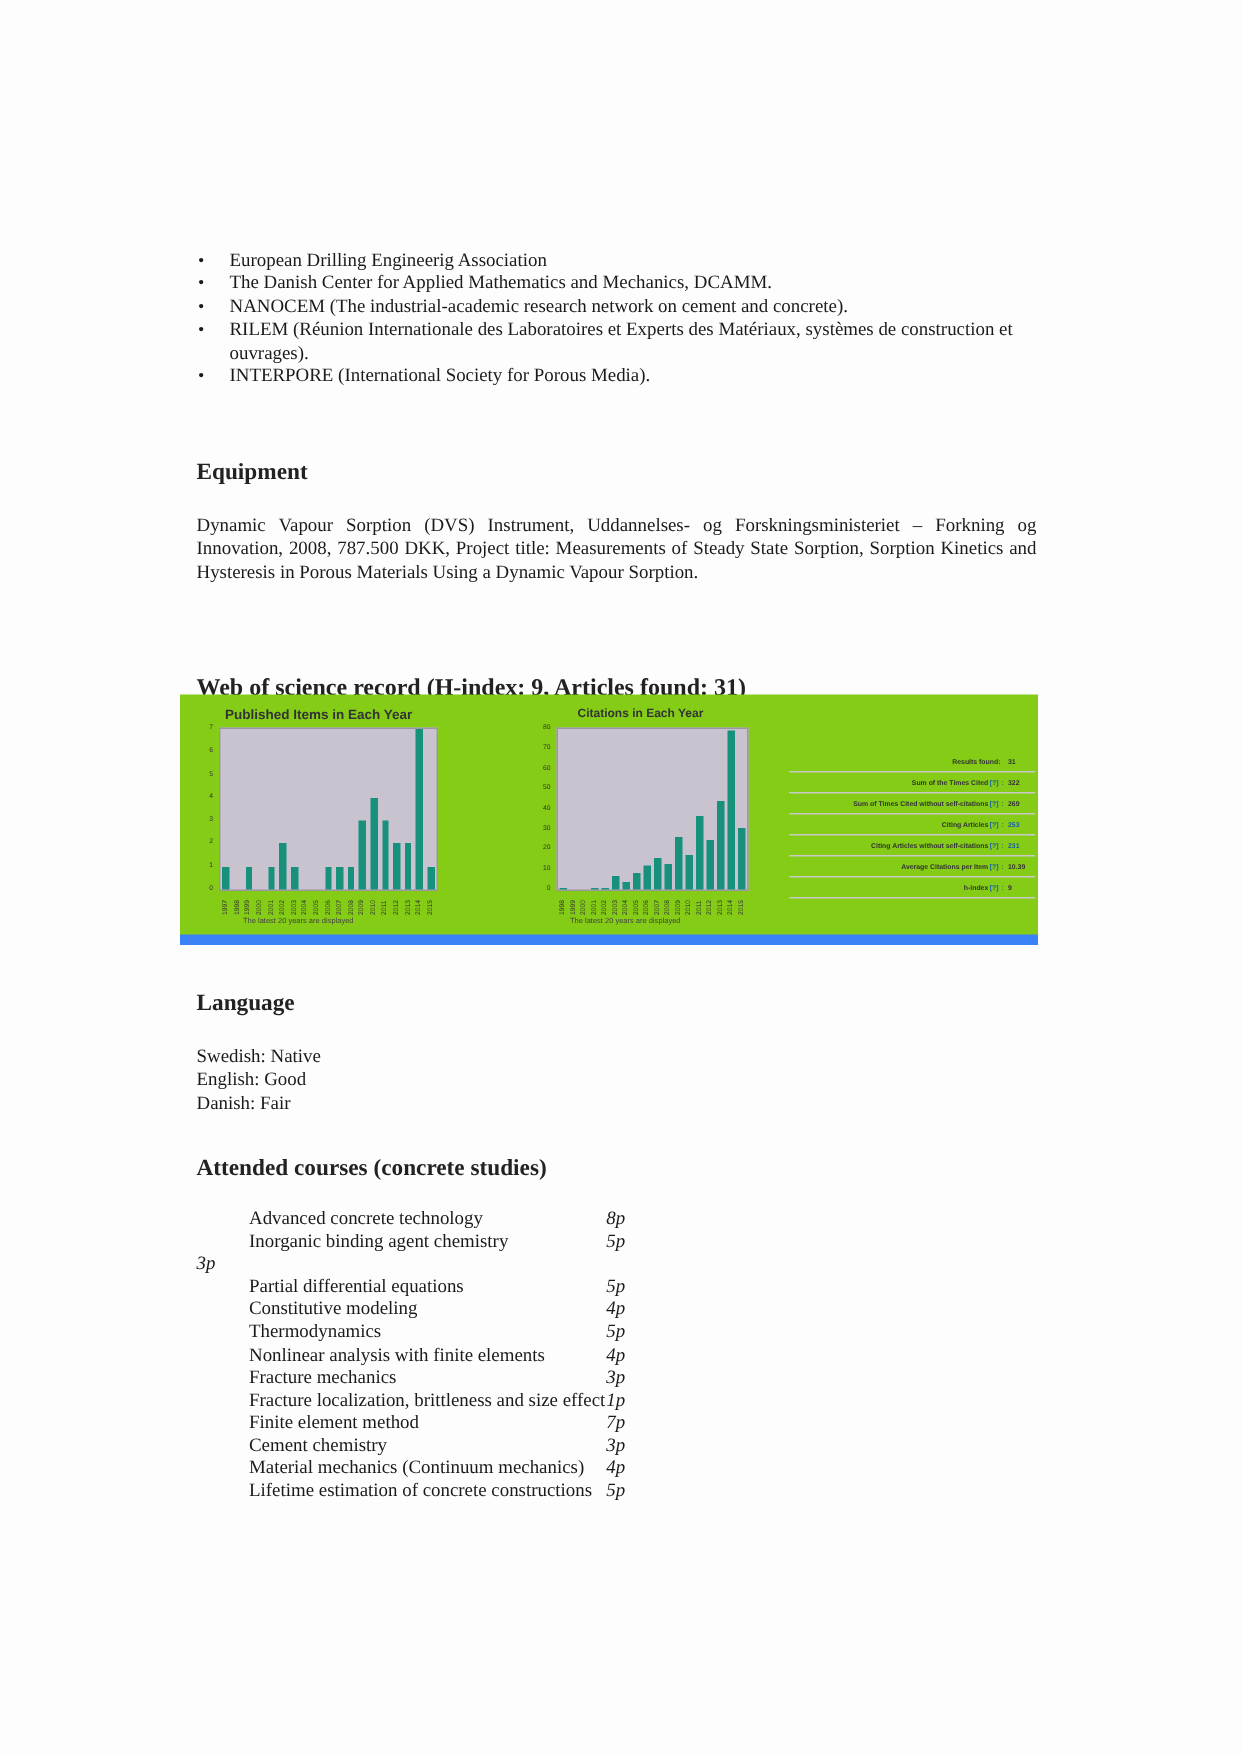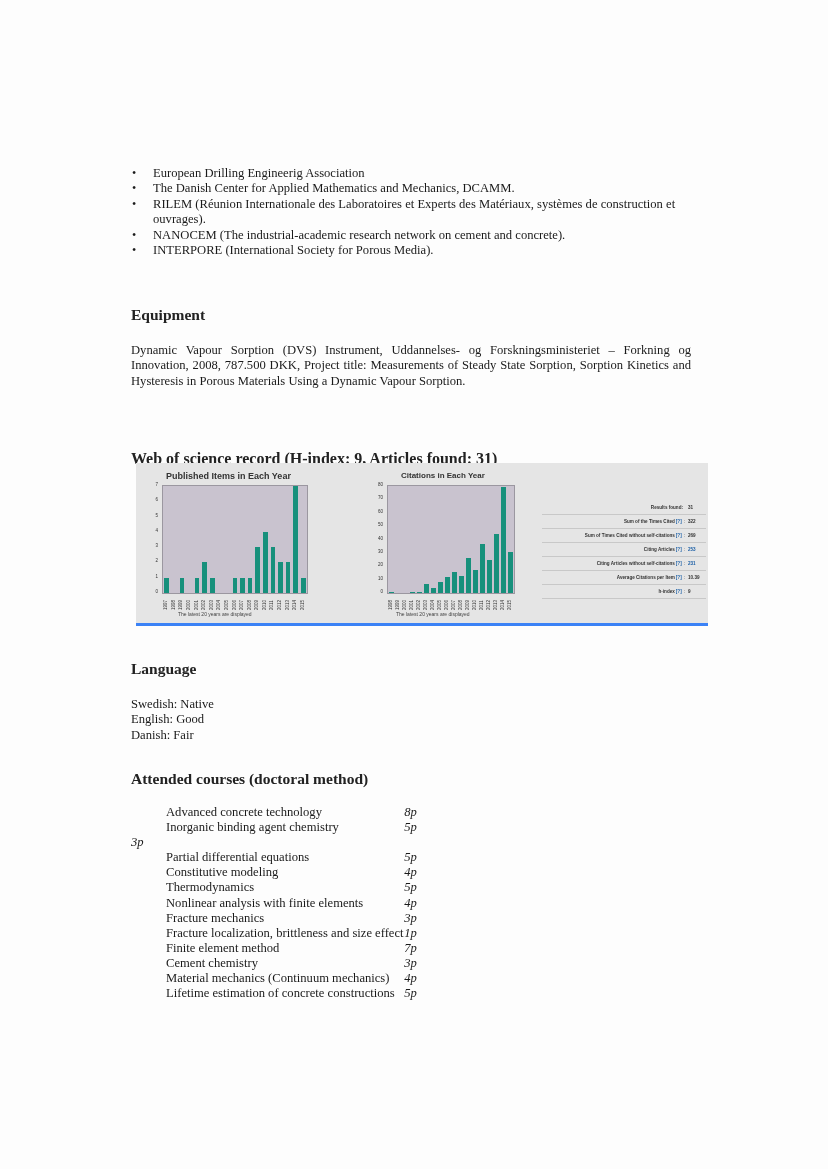--- a/index.html
+++ b/index.html
@@ -13,21 +13,21 @@
 
   h2 { position: absolute; margin: 0; font-family: "Liberation Serif", serif; font-weight: bold; color: #222; }
   .h-equip { left: 131px; top: 306px; font-size: 15.5px; }
   .h-wos   { left: 131px; top: 431px; font-size: 16px; margin-top: 19px; }
   .h-lang  { left: 131px; top: 660px; font-size: 15.5px; }
   .h-courses { left: 131px; top: 770px; font-size: 15.5px; }
 
   .equip-para { position: absolute; left: 131px; top: 343px; width: 560px; text-align: justify; font-size: 12.6px; line-height: 15.4px; }
 
   
-  .wos-panel { position: absolute; left: 136px; top: 463px; width: 572px; height: 160px; background: #e5e5e5; border-bottom: 3px solid #3b82f6; }
+  .wos-panel { position: absolute; left: 120px; top: 463px; width: 572px; height: 160px; background: #84cc16; border-bottom: 7px solid #3b82f6; }
   .chart { position: absolute; top: 0; }
   .chart-title { position: absolute; font-family: "Liberation Sans", sans-serif; font-weight: bold; color: #333; white-space: nowrap; }
   .plot { position: absolute; background: #c9c3cf; border: 1px solid #9b97a0; }
   .bar { position: absolute; bottom: 0; background: #17907c; }
   .ytick { position: absolute; font-family: "Liberation Sans", sans-serif; font-size: 4.5px; color: #333; text-align: right; width: 12px; }
   .xtick { position: absolute; font-family: "Liberation Sans", sans-serif; font-size: 4.5px; color: #333; transform: rotate(-90deg); transform-origin: left top; white-space: nowrap; }
   .chart-caption { position: absolute; font-family: "Liberation Sans", sans-serif; font-size: 5px; color: #444; white-space: nowrap; }
 
   .stats { position: absolute; left: 406px; top: 38px; width: 164px; font-family: "Liberation Sans", sans-serif; font-size: 4.6px; color: #333; }
   .stat-row { display: flex; justify-content: flex-end; align-items: center; height: 13px; border-bottom: 1px solid #c8c8c8; padding-right: 4px; }
@@ -46,22 +46,22 @@
   .course-pts { width: 30px; font-style: italic; }
 </style>
 </head>
 <body>
 
 <div class="page">
 
   <ul class="bullets">
     <li>European Drilling Engineerig Association</li>
     <li>The Danish Center for Applied Mathematics and Mechanics, DCAMM.</li>
+    <li>NANOCEM (The industrial-academic research network on cement and concrete).</li>
     <li>RILEM (Réunion Internationale des Laboratoires et Experts des Matériaux, systèmes de construction et ouvrages).</li>
-    <li>NANOCEM (The industrial-academic research network on cement and concrete).</li>
     <li>INTERPORE (International Society for Porous Media).</li>
   </ul>
 
   <h2 class="h-equip">Equipment</h2>
   <div class="equip-para">Dynamic Vapour Sorption (DVS) Instrument, Uddannelses- og Forskningsministeriet – Forkning og Innovation, 2008, 787.500 DKK, Project title: Measurements of Steady State Sorption, Sorption Kinetics and Hysteresis in Porous Materials Using a Dynamic Vapour Sorption.</div>
 
   <h2 class="h-wos">Web of science record (H-index: 9, Articles found: 31)</h2>
 
   <div class="wos-panel">
     <div class="chart" id="chart0" style="left:10px; width:160px; height:160px;">
@@ -213,21 +213,21 @@
       </div>
   </div>
 
   <h2 class="h-lang">Language</h2>
   <div class="lang-list">
     <div>Swedish: Native</div>
     <div>English: Good</div>
     <div>Danish: Fair</div>
   </div>
 
-  <h2 class="h-courses">Attended courses (doctoral method)</h2>
+  <h2 class="h-courses">Attended courses (concrete studies)</h2>
   <div class="courses" id="courses">
       <div class="course-row">
         <span class="course-name">Advanced concrete technology</span>
         <span class="course-pts">8p</span>
       </div>
       <div class="course-row">
         <span class="course-name">Inorganic binding agent chemistry</span>
         <span class="course-pts">5p</span>
       </div>
       <div class="course-row">

